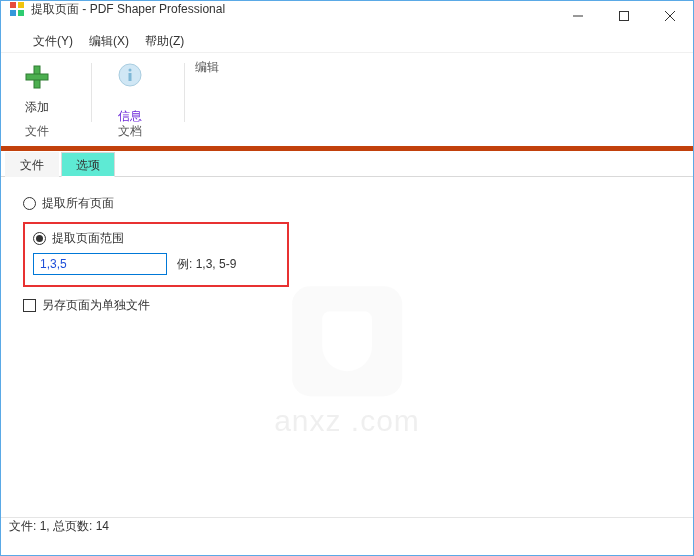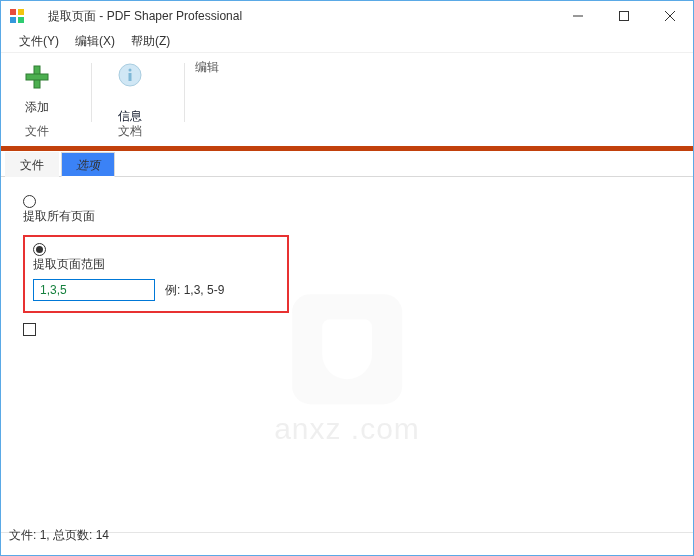--- a/index.html
+++ b/index.html
@@ -1,46 +1,46 @@
 <!DOCTYPE html>
 <html><head>
 <meta charset="utf-8">
 <style>
   * { box-sizing: border-box; font-family: "Microsoft YaHei", "Segoe UI", sans-serif; }
   body { margin: 0; background: #fff; }
   .window { width: 694px; height: 556px; border: 1px solid #5aa9e6; border-top: 1px solid #5aa9e6; position: relative; display: flex; flex-direction: column; background: #fff; }
-  .titlebar { height: 30px; display: flex; align-items: center; padding: 0 0 0 8px; background: #fff; font-size: 12px; color: #333; gap: 17px; }
+  .titlebar { height: 30px; display: flex; padding: 0 0 0 8px; background: #fff; font-size: 12px; color: #333; }
   .titlebar .icon { width: 16px; height: 16px; margin-right: 6px; }
   .titlebar .title { flex: 1; }
   .winbtns { display: flex; height: 30px; }
   .winbtn { width: 46px; display: flex; align-items: center; justify-content: center; color: #333; }
-  .menubar { height: 22px; display: flex; align-items: center; padding: 0 10px; font-size: 12px; color: #333; border-bottom: 1px solid #f0f0f0; }
+  .menubar { height: 22px; display: flex; align-items: center; padding: 0 24px; font-size: 12px; color: #333; border-bottom: 1px solid #f0f0f0; }
   .menuitem { padding: 2px 8px; }
   .toolbar { display: flex; border-bottom: 5px solid #c2410c; padding: 4px 8px 0 8px; }
   .toolgroup { display: flex; flex-direction: column; align-items: center; margin-right: 16px; }
   .toolrow { display: flex; }
   .toolbtn { width: 56px; height: 64px; display: flex; flex-direction: column; align-items: center; justify-content: flex-start; padding-top: 4px; font-size: 12px; color: #333; }
-  .toolbtn.disabled { color: #0f172a; gap: 13px; }
+  .toolbtn.disabled { color: #6d28d9; gap: 13px; }
   .toolbtn .ticon { width: 32px; height: 32px; display: flex; align-items: center; justify-content: center; margin-bottom: 6px; }
   .grouplabel { font-size: 12px; color: #555; padding: 2px 0 6px 0; text-align: center; }
   .sep { width: 1px; background: #e5e5e5; margin: 6px 10px 24px 10px; }
   .tabs { display: flex; font-size: 12px; height: 26px; border-bottom: 1px solid #d9d9d9; padding-left: 4px; }
   .tab { padding: 4px 14px; border: 1px solid transparent; border-bottom: none; position: relative; top: 1px; background: #f5f5f5; margin-right: 2px; color: #333; }
-  .tab.active { background: #3b82f6; border-color: #d9d9d9; border-bottom: 1px solid #fff; font-style: italic; }
+  .tab.active { background: #5eead4; border-color: #d9d9d9; border-bottom: 1px solid #fff; }
   .content { flex: 1; padding: 18px 22px; font-size: 12px; color: #333; position: relative; }
-  .radio-row { display: flex; margin-bottom: 10px; flex-direction: column; }
+  .radio-row { display: flex; align-items: center; margin-bottom: 10px; }
   .radio { width: 13px; height: 13px; border: 1px solid #333; border-radius: 50%; margin-right: 6px; display: flex; align-items: center; justify-content: center; }
   .radio.selected::after { content: ""; width: 7px; height: 7px; background: #333; border-radius: 50%; }
   .highlight { border: 2px solid #e83131; padding: 6px 8px 10px 8px; width: 266px; }
   .input-row { display: flex; align-items: center; margin-top: 6px; }
-  .textinput { width: 122px; height: 22px; border: 1px solid #0078d7; padding: 2px 6px; font-size: 12px; color: #15803d; }
+  .textinput { width: 134px; height: 22px; border: 1px solid #0078d7; padding: 2px 6px; font-size: 12px; color: #1d4ed8; }
   .example { margin-left: 10px; color: #333; text-align: right; }
   .check-row { display: flex; align-items: center; margin-top: 10px; }
   .checkbox { width: 13px; height: 13px; border: 1px solid #333; margin-right: 6px; }
-  .statusbar { height: 22px; border-top: 1px solid #e5e5e5; font-size: 12px; color: #333; display: flex; align-items: flex-end; padding: 11px 8px; }
+  .statusbar { height: 38px; border-top: 1px solid #e5e5e5; font-size: 12px; color: #333; display: flex; align-items: flex-start; padding: 0 8px; }
   .watermark { position: absolute; left: 50%; top: 50%; transform: translate(-50%, -40%); opacity: 0.12; pointer-events: none; text-align: center; }
   .watermark .box { width: 110px; height: 110px; border-radius: 18px; background: #d9d9d9; display: flex; align-items: center; justify-content: center; margin: 0 auto 8px auto; }
   .watermark .shield { width: 50px; height: 60px; background: #fff; border-radius: 8px 8px 26px 26px; }
   .watermark .txt { font-size: 30px; color: #808080; font-family: Arial, sans-serif; letter-spacing: 1px; }
 </style>
 </head>
 <body>
 
 <div class="window">
   <div class="titlebar">
@@ -140,19 +140,20 @@
         <span>提取页面范围</span>
       </div>
       <div class="input-row">
         <input class="textinput" value="1,3,5" style="">
         <span class="example">例: 1,3, 5-9</span>
       </div>
     </div>
 
     <div class="check-row">
       <span class="checkbox"></span>
+      <span>另存页面为单独文件</span>
     </div>
   </div>
 
   <div class="statusbar">
     <span>文件: 1, 总页数: 14</span>
   </div>
 </div>
 
 </body></html>

